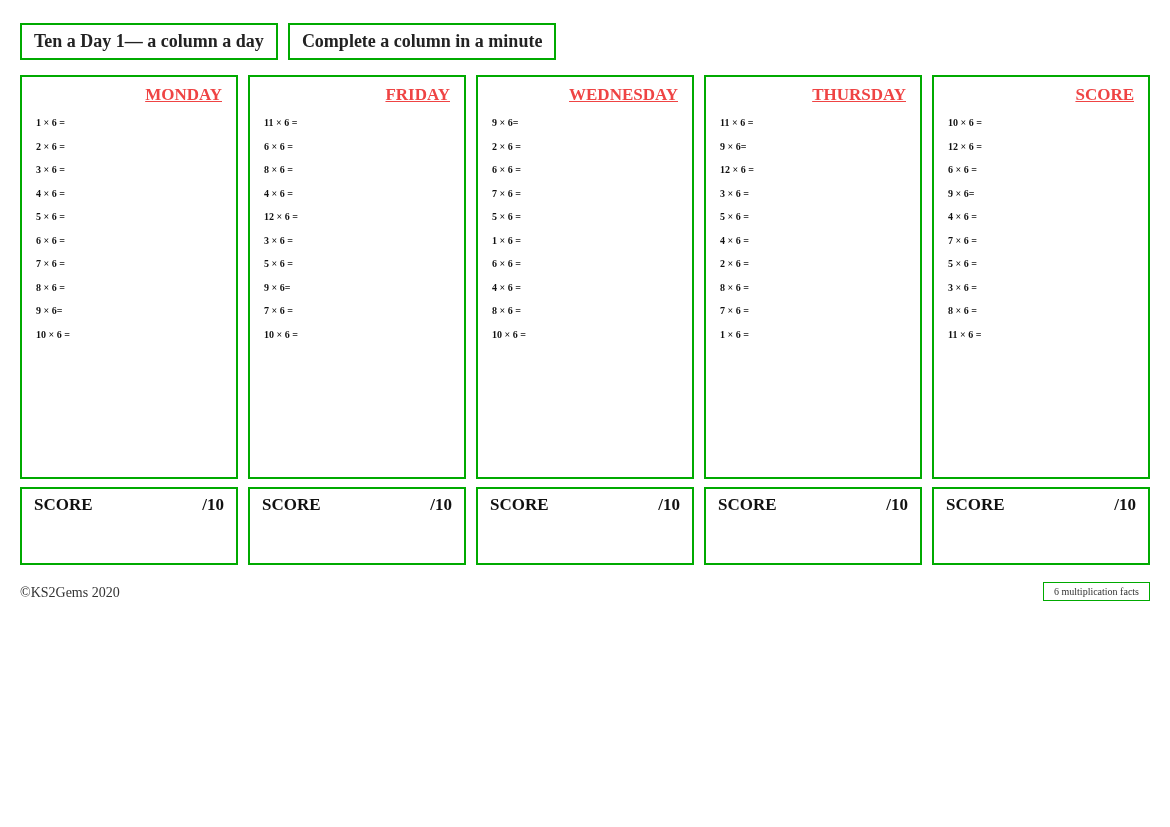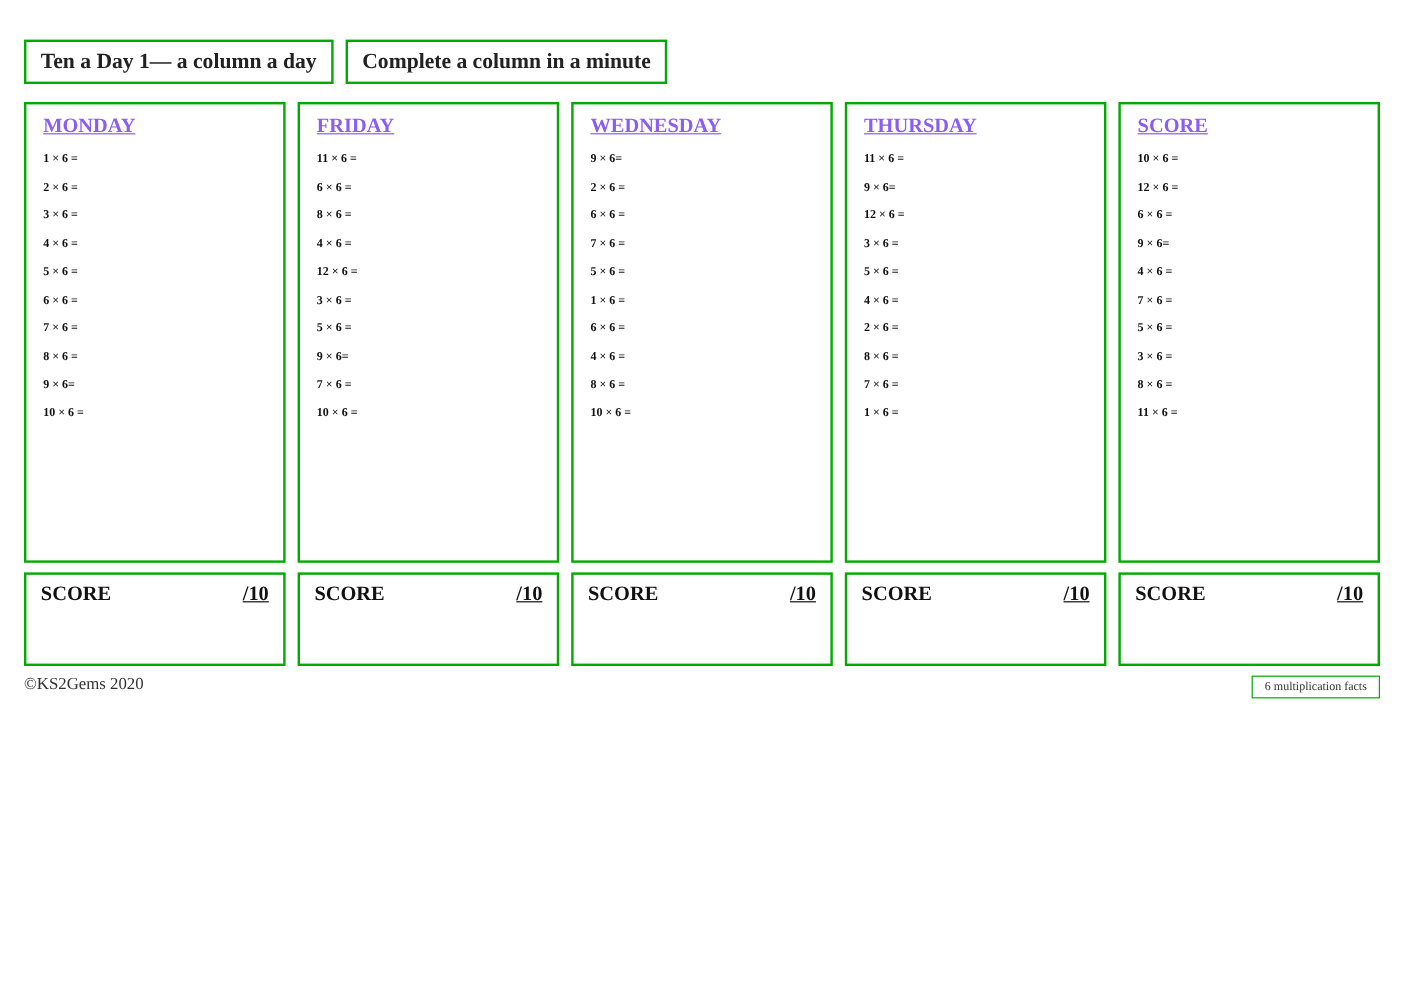--- a/index.html
+++ b/index.html
@@ -8,21 +8,21 @@
       font-family: 'Comic Sans MS', 'Chalkboard SE', cursive;
       width: 1170px;
       height: 827px;
       overflow: hidden;
       position: relative;
     }
 
     .page {
       width: 1170px;
       height: 616px;
-      padding: 25px 20px;
+      padding: 15px 20px;
       display: flex;
       flex-direction: column;
       gap: 8px;
     }
 
     
     .header {
       display: flex;
       align-items: center;
       gap: 10px;
@@ -60,26 +60,26 @@
       gap: 8px;
     }
 
     .day-box {
       border: 2.5px solid #00aa00;
       flex: 1;
       padding: 8px 14px;
     }
 
     .day-header {
-      text-align: left;
+      text-align: right;
       font-size: 17px;
       font-weight: bold;
       text-decoration: underline;
       margin-bottom: 6px;
-      color: #8b5cf6;
+      color: #ef4444;
     }
 
     .fact-item {
       font-size: 10px;
       font-weight: bold;
       color: #111;
       padding: 4px 0;
       line-height: 1.55;
     }
 
@@ -95,28 +95,27 @@
       font-size: 17px;
       font-weight: bold;
       color: #111;
     }
 
     .score-value {
       text-align: right;
       font-size: 17px;
       font-weight: bold;
       color: #111;
-      text-decoration: underline;
     }
 
     
     .footer {
       display: flex;
       justify-content: space-between;
-      align-items: flex-start;
+      align-items: flex-end;
       height: 28px;
     }
 
     .footer-copy {
       font-size: 14px;
       color: #333;
     }
 
     .footer-tag {
       border: 1.5px solid #00aa00;

